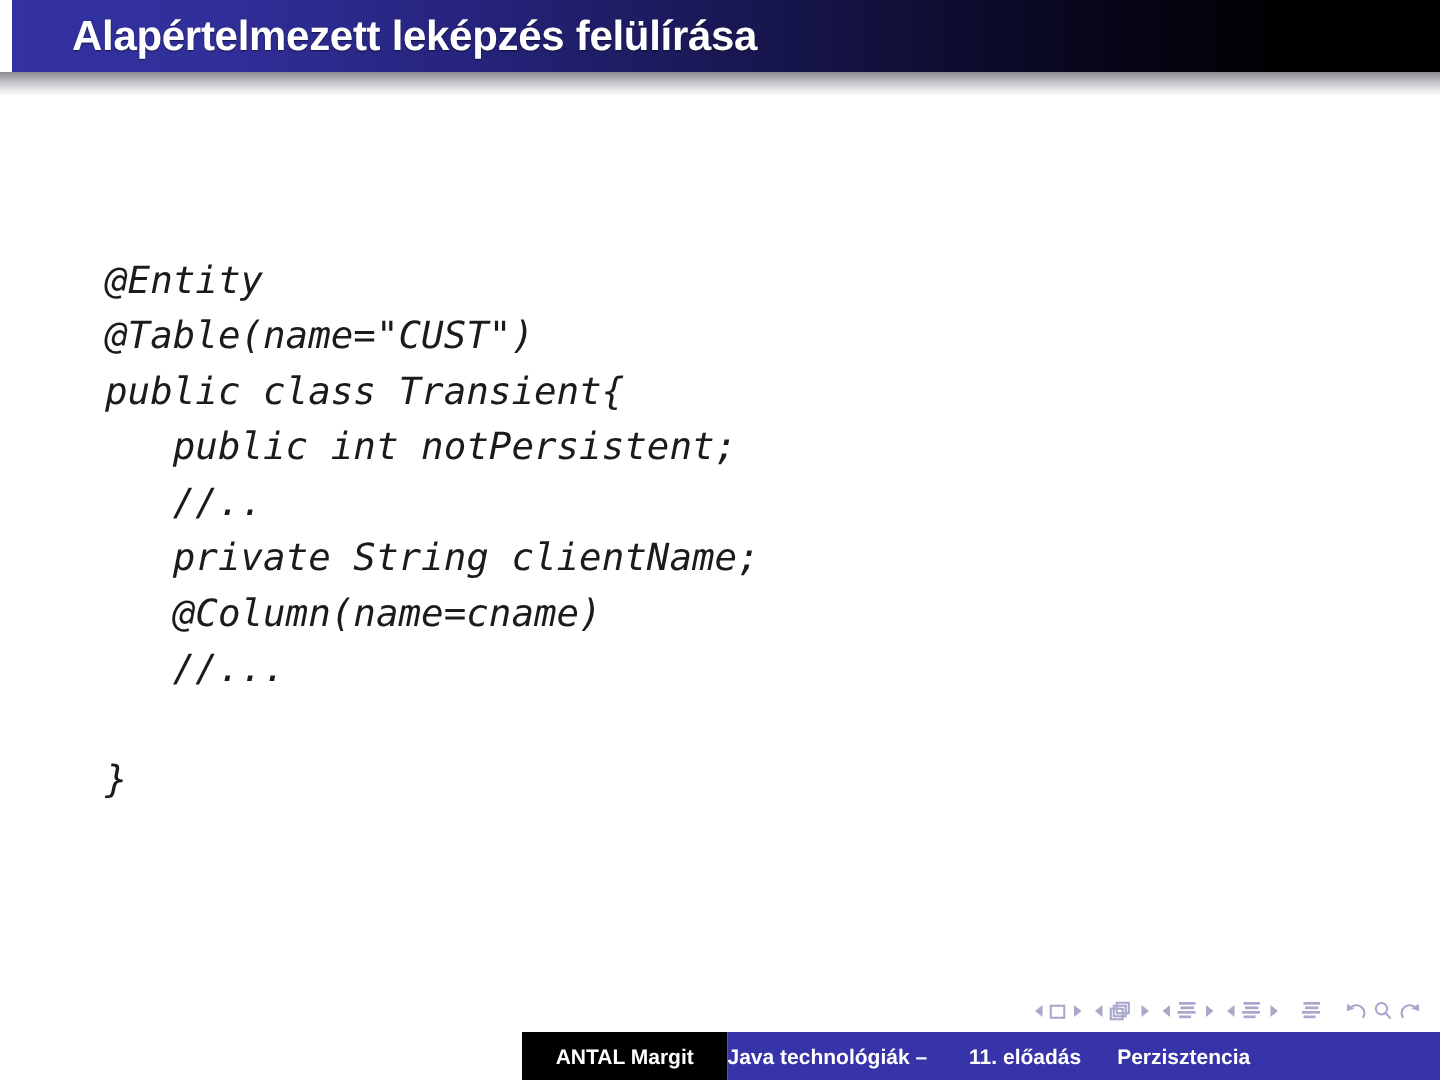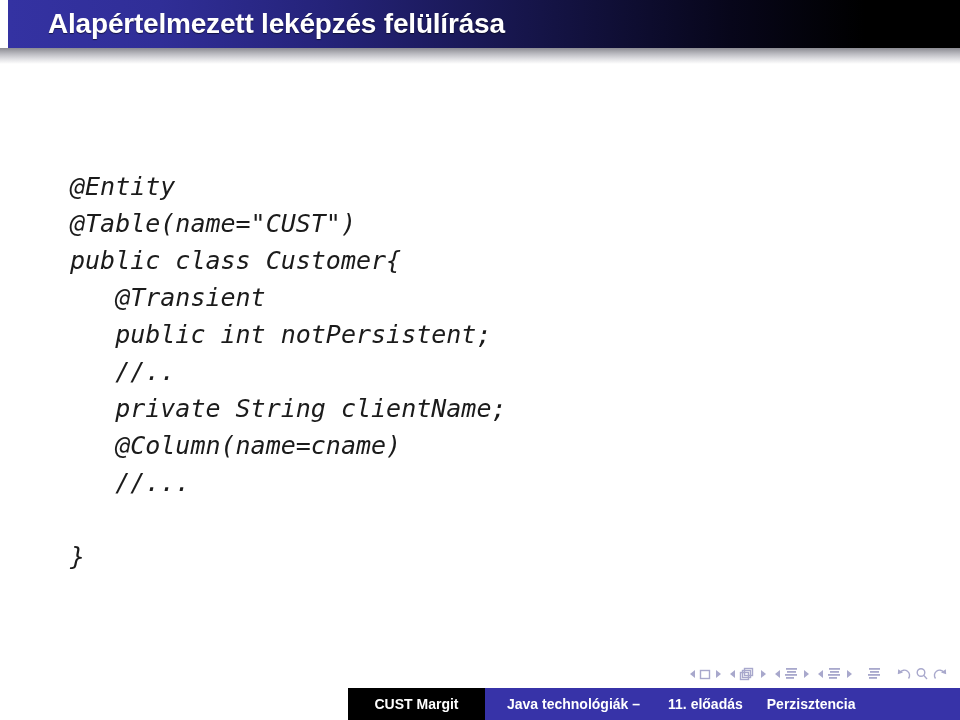--- a/index.html
+++ b/index.html
@@ -149,43 +149,41 @@
   }
   .footer-main {
     flex: 1;
     background: #3733a8;
     color: #ffffff;
     font-size: 14px;
     font-weight: bold;
     display: flex;
     align-items: center;
     white-space: nowrap;
-    padding-left: 22px;
   }
   .footer-course { }
   .footer-lecture { margin-left: 28px; }
   .footer-topic { margin-left: 24px; }
 </style>
 </head>
 <body>
 
 <div class="slide">
 
   <div class="header-wrap">
     <div class="header-bar">
       <div class="header-title">Alapértelmezett leképzés felülírása</div>
     </div>
   </div>
   <div class="header-shadow"></div>
 
   <div class="code-area">
     <div class="code-line">@Entity</div>
     <div class="code-line">@Table(name="CUST")</div>
-    <div class="code-line">public class Customer{</div>
-    <div class="code-line">   @Transient</div>
+    <div class="code-line">public class Transient{</div>
     <div class="code-line">   public int notPersistent;</div>
     <div class="code-line">   //..</div>
     <div class="code-line">   private String clientName;</div>
     <div class="code-line">   @Column(name=cname)</div>
     <div class="code-line">   //...</div>
     <div class="code-line blank"></div>
     <div class="code-line">}</div>
   </div>
 
   <div class="nav-bar">
@@ -299,21 +297,21 @@
           <path class="stroke" d="M3.5 11.5 A5 5 0 1 1 11.8 5.2"></path>
           <polygon class="tri" points="13.8,2.2 9.0,5.4 14.2,7.2"></polygon>
         </svg>
       </span>
     </div>
 
   </div>
 
   <div class="footer">
     <div class="footer-pad"></div>
-    <div class="footer-author">CUST Margit</div>
+    <div class="footer-author">ANTAL Margit</div>
     <div class="footer-main">
       <span class="footer-course">Java technológiák –</span>
       <span class="footer-lecture">11. előadás</span>
       <span class="footer-topic">Perzisztencia</span>
     </div>
   </div>
 
 </div>
 
 </body></html>

